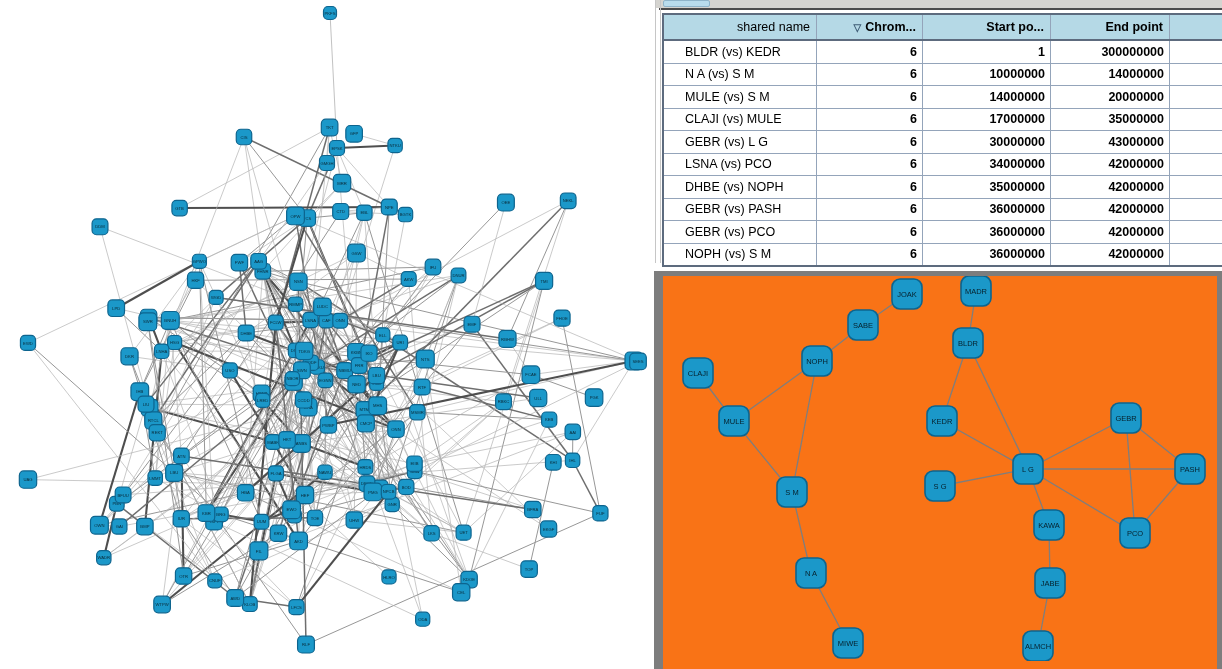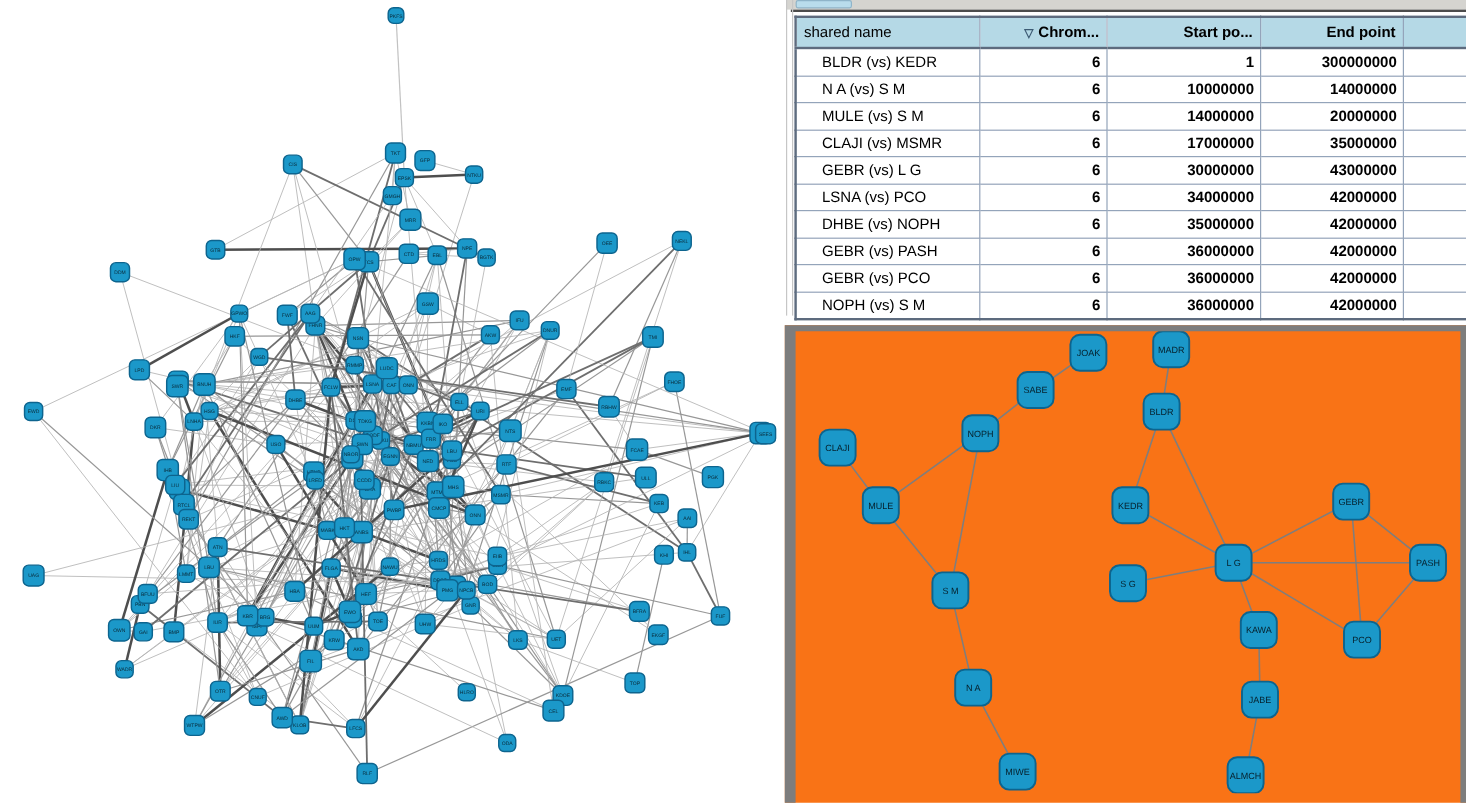--- a/index.html
+++ b/index.html
@@ -21,21 +21,21 @@
     background:var(--header-bg);height:24px;font-size:12.5px;font-weight:400;color:#000;
     border:1px solid var(--tbl-grid);border-bottom:2px solid var(--tbl-outer);
     padding:0 6px;white-space:nowrap;overflow:hidden;
   }
   #edge-table td{
     height:21.5px;font-size:12.5px;color:#000;border:1px solid var(--tbl-grid);
     padding:0 5px;white-space:nowrap;overflow:hidden;background:#fff;
   }
   #edge-table .al-left{text-align:left;padding-left:21px;}
   #edge-table .al-right{text-align:right;font-weight:bold;}
-  #edge-table .al-center{text-align:left;}
+  #edge-table .al-center{text-align:right;}
   .filter-glyph{color:#3d5b74;font-size:10px;margin-right:4px;}
   
   #detail-frame{
     position:absolute;left:654px;top:271px;width:568px;height:478px;box-sizing:border-box;
     background:#f97316;border-style:solid;border-color:var(--frame);
     border-top-width:5px;border-left-width:9px;border-right-width:5px;border-bottom-width:8px;
   }
   #detail-svg{display:block;}
   text{user-select:none;}
 </style>
@@ -1144,21 +1144,21 @@
         <td class="al-right">6.6</td>
       </tr>
       <tr>
         <td class="al-left">MULE (vs) S M</td>
         <td class="al-right">6</td>
         <td class="al-right">14000000</td>
         <td class="al-right">20000000</td>
         <td class="al-right">7.5</td>
       </tr>
       <tr>
-        <td class="al-left">CLAJI (vs) MSMR</td>
+        <td class="al-left">CLAJI (vs) MULE</td>
         <td class="al-right">6</td>
         <td class="al-right">17000000</td>
         <td class="al-right">35000000</td>
         <td class="al-right">5.9</td>
       </tr>
       <tr>
         <td class="al-left">GEBR (vs) L G</td>
         <td class="al-right">6</td>
         <td class="al-right">30000000</td>
         <td class="al-right">43000000</td>

